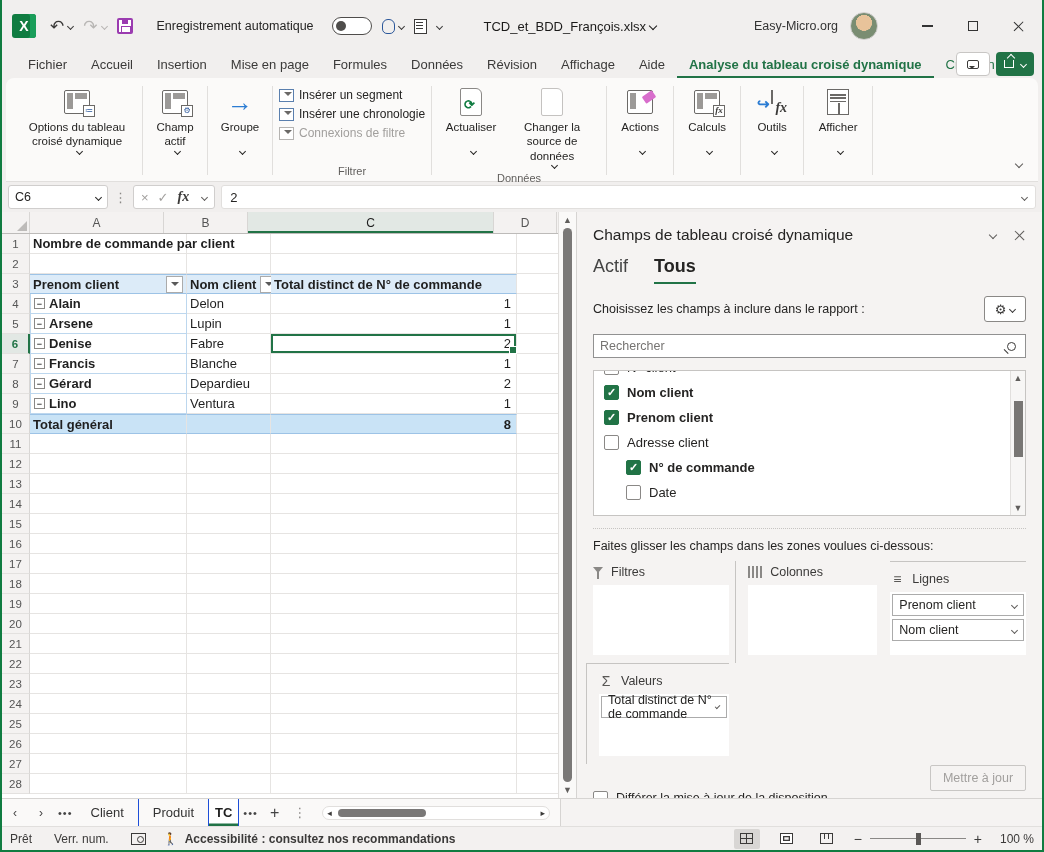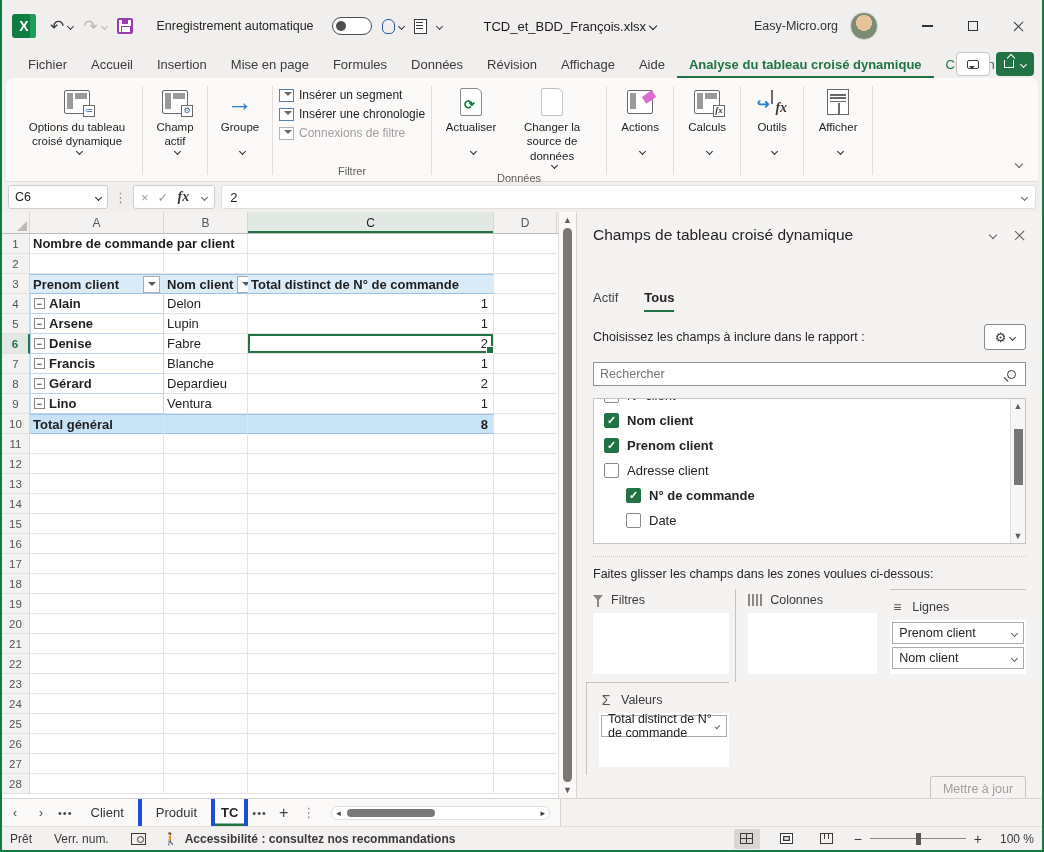--- a/index.html
+++ b/index.html
@@ -89,21 +89,21 @@
   .colhdrs{height:22px;display:flex;flex:none;background:#F4F2F1;border-bottom:1px solid #BDBBB9;}
   .corner{width:28px;flex:none;border-right:1px solid #D8D6D4;background:#F4F2F1;position:relative;}
   .corner:after{content:"";position:absolute;right:2px;bottom:2px;border:5px solid transparent;border-right-color:#BDBBB9;border-bottom-color:#BDBBB9;}
   .colhdr{display:flex;align-items:center;justify-content:center;font-size:12px;color:#555;border-right:1px solid #D8D6D4;}
   .colhdr.sel{background:#E2E8E4;color:#1f1f1f;box-shadow:inset 0 -2px 0 #217346;}
   .rows{flex:1;overflow:hidden;}
   .grow{display:flex;height:20px;}
   .rhdr{width:28px;flex:none;background:#F4F2F1;border-right:1px solid #D8D6D4;border-bottom:1px solid #E3E1DF;font-size:11.5px;color:#555;display:flex;align-items:center;justify-content:center;}
   .rhdr.sel{background:#E2E8E4;color:#217346;font-weight:bold;border-right:2px solid #217346;}
   .cell{border-right:1px solid #E6E4E2;border-bottom:1px solid #E6E4E2;font-size:13px;color:#1f1f1f;display:flex;align-items:center;padding:0 3px;position:relative;background:#fff;white-space:nowrap;}
-  .cA{width:134px;flex:none;}.cB{width:84px;flex:none;}.cC{width:246px;flex:none;}.cD{width:63px;flex:none;border-right:none;}
+  .cA{width:157px;flex:none;}.cB{width:84px;flex:none;}.cC{width:246px;flex:none;}.cD{width:63px;flex:none;border-right:none;}
   .cell.title{font-weight:bold;overflow:visible;z-index:3;}
   .cell.ph{background:#DCEBF8;font-weight:bold;border-top:1px solid #9DC3E6;border-bottom:1px solid #9DC3E6;justify-content:space-between;}
   .cell.pname{font-weight:bold;border:1px solid #BDD7EE;border-top:none;}
   .cell.num{justify-content:flex-end;padding-right:5px;}
   .cell.ptotal{background:#C9E3F6;font-weight:bold;border-top:1px solid #9DC3E6;border-bottom:1px solid #9DC3E6;}
   .cell.selcell{box-shadow:inset 0 0 0 2px #217346;z-index:4;}
   .cell.selcell:after{content:"";position:absolute;right:-1px;bottom:-1px;width:6px;height:6px;background:#217346;border:1px solid #fff;z-index:5;}
   .minusbox{display:inline-flex;align-items:center;justify-content:center;width:11px;height:11px;border:1px solid #8a8886;font-size:9px;color:#444;margin-right:4px;background:#fff;flex:none;}
   .filterbtn{width:17px;height:17px;background:#fff;border:1px solid #ABABAB;display:flex;align-items:center;justify-content:center;flex:none;margin-left:4px;}
   .filterbtn .tri{border:4px solid transparent;border-top-color:#5a5a5a;margin-top:4px;}
@@ -113,21 +113,21 @@
   .vthumb{flex:1;width:9px;background:#7A7877;border-radius:5px;margin:3px 0;}
   
   .panel{flex:1;background:#F5F3F2;border-left:1px solid #D6D4D2;display:flex;flex-direction:column;padding:14px 16px 0 16px;position:relative;overflow:hidden;}
   .ptitle-row{display:flex;justify-content:space-between;flex:none;}
   .ptitle{font-size:15.5px;color:#252423;}
   .pticons{display:flex;gap:18px;color:#605E5C;align-items:center;}
   .pclose{position:relative;width:12px;height:12px;}
   .pclose:before,.pclose:after{content:"";position:absolute;left:5px;top:0;width:1.3px;height:13px;background:#605E5C;}
   .pclose:before{transform:rotate(45deg);}.pclose:after{transform:rotate(-45deg);}
   .ptabs{display:flex;gap:26px;margin-top:12px;flex:none;}
-  .ptab{font-size:13px;color:#444;padding-bottom:5px;margin-top:34px;}
+  .ptab{font-size:18px;color:#444;padding-bottom:5px;}
   .ptab.active{font-weight:bold;color:#252423;border-bottom:2.5px solid #217346;}
   .choose-row{display:flex;align-items:center;justify-content:space-between;margin-top:12px;flex:none;}
   .choose-label{font-size:12.5px;color:#252423;}
   .gearbtn{width:42px;height:26px;background:#fff;border:1px solid #8A8886;border-radius:3px;display:flex;align-items:center;justify-content:center;gap:4px;color:#3b3a39;font-size:13px;}
   .searchbox{margin-top:12px;height:24px;background:#fff;border:1px solid #919191;display:flex;align-items:center;justify-content:space-between;padding:0 6px;flex:none;}
   .searchbox .ph-txt{font-size:12.5px;color:#767472;}
   .mag{width:9px;height:9px;border:1.4px solid #3b3a39;border-radius:50%;position:relative;margin-right:3px;}
   .mag:after{content:"";position:absolute;left:-5px;top:8px;width:6px;height:1.4px;background:#3b3a39;transform:rotate(45deg);}
   .fieldlist{margin-top:12px;height:146px;background:#fff;border:1px solid #C6C4C2;position:relative;overflow:hidden;flex:none;display:flex;}
   .flist-items{flex:1;overflow:hidden;padding-left:10px;}
@@ -157,21 +157,21 @@
   .zglyph{font-size:14px;color:#5a5856;width:14px;text-align:center;}
   .defer-row{height:34px;display:flex;align-items:center;justify-content:space-between;flex:none;padding-bottom:6px;}
   .defer-left{display:flex;align-items:center;gap:8px;font-size:12.5px;color:#252423;margin-top:40px;}
   .defer-cb{width:15px;height:15px;border:1px solid #8A8886;background:#fff;border-radius:2px;}
   .updbtn{min-width:96px;height:26px;border:1px solid #C8C6C4;color:#A19F9D;background:#F5F3F2;font-size:12.5px;display:flex;align-items:center;justify-content:center;border-radius:2px;}
   
   .sheetrow{height:28px;flex:none;display:flex;align-items:center;background:#F1EFEE;border-top:1px solid #D6D4D2;}
   .sheet-left{width:558px;flex:none;display:flex;align-items:center;height:100%;background:#FAF9F8;}
   .navarr{width:26px;text-align:center;color:#444;font-size:12px;}
   .dots{color:#444;font-size:11px;letter-spacing:1px;padding:0 4px;}
-  .stab{font-size:13px;color:#333;padding:0 14px;height:100%;display:flex;align-items:center;border-right:4px solid #1d4ed8;}
+  .stab{font-size:13px;color:#333;padding:0 14px;height:100%;display:flex;align-items:center;border-right:1px solid #1d4ed8;}
   .stab.active{background:#fff;font-weight:bold;color:#1f1f1f;box-shadow:inset 0 -2.5px 0 #217346;padding:0 6px;}
   .plus{font-size:16px;color:#444;padding:0 8px;}
   .hscroll{flex:1;height:14px;margin:0 10px;background:#fff;border:1px solid #E1DFDD;border-radius:7px;display:flex;align-items:center;padding:0 4px;}
   .hthumb{width:88px;height:8px;background:#7A7877;border-radius:4px;margin-left:6px;}
   .harr{color:#3b3a39;font-size:9px;}
   .harr.right{margin-left:auto;}
   .sheet-right{flex:1;display:flex;align-items:center;justify-content:flex-start;height:100%;background:#F5F3F2;border-left:1px solid #D6D4D2;padding-left:16px;}
   
   .statusbar{height:24px;flex:none;background:#F3F1F0;border-top:1px solid #E1DFDD;display:flex;align-items:center;font-size:12px;color:#3b3a39;padding:0 8px;position:relative;}
   .sb-item{margin-right:22px;}

